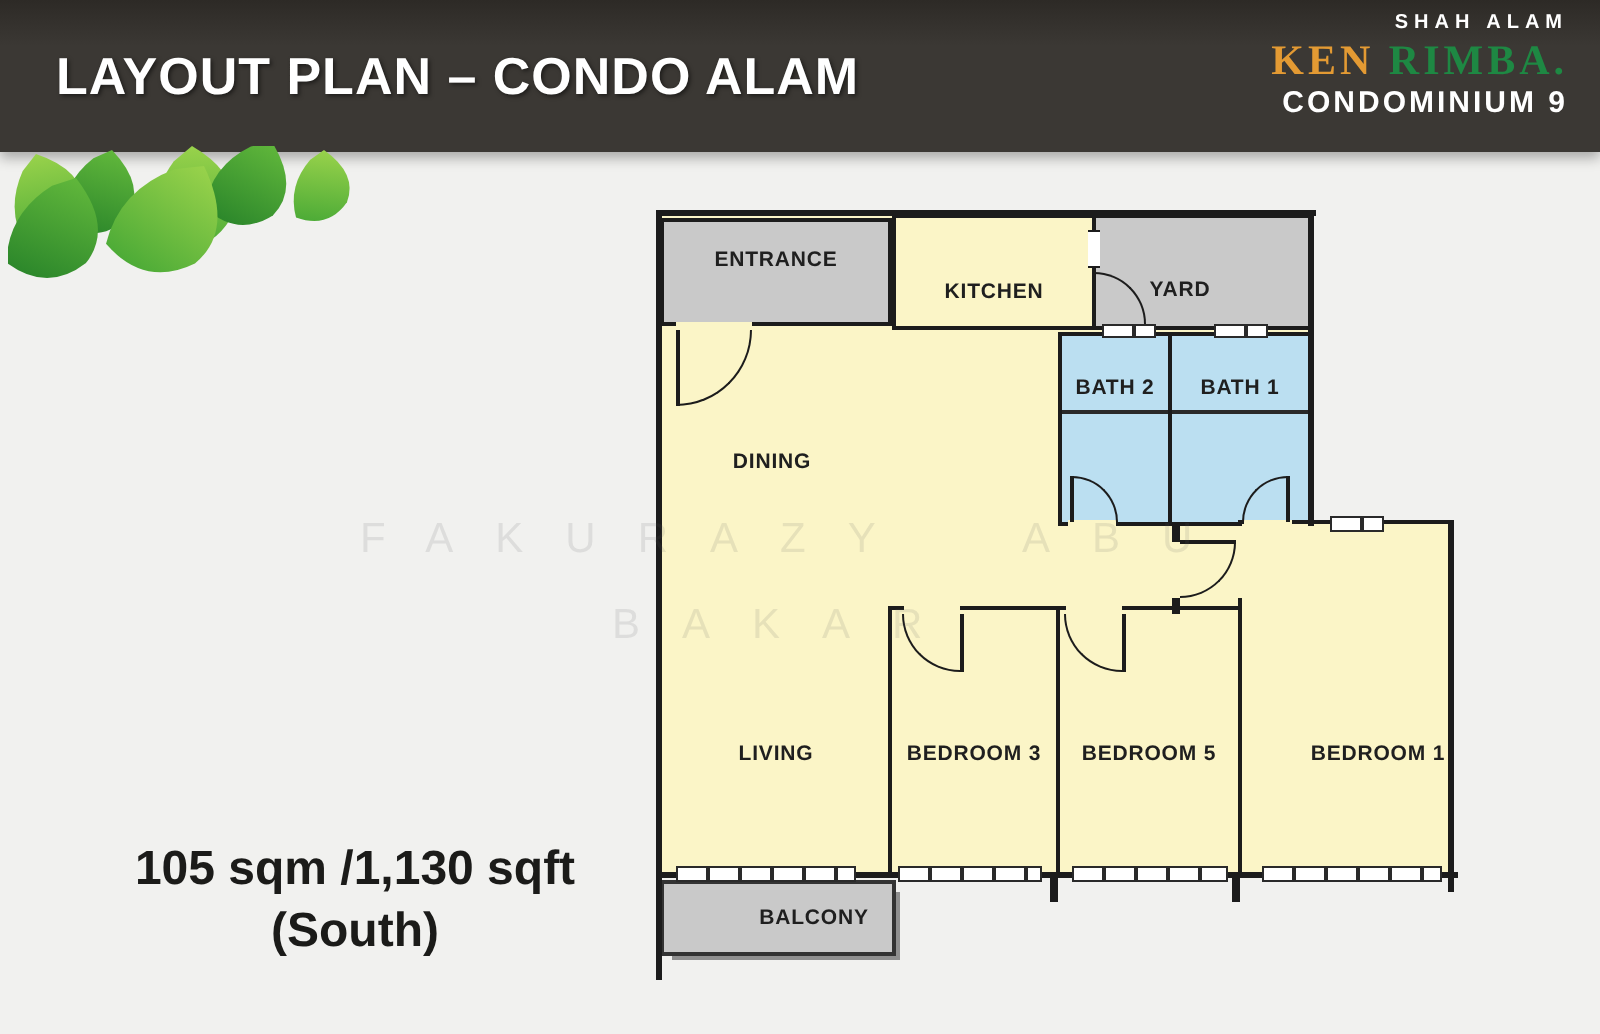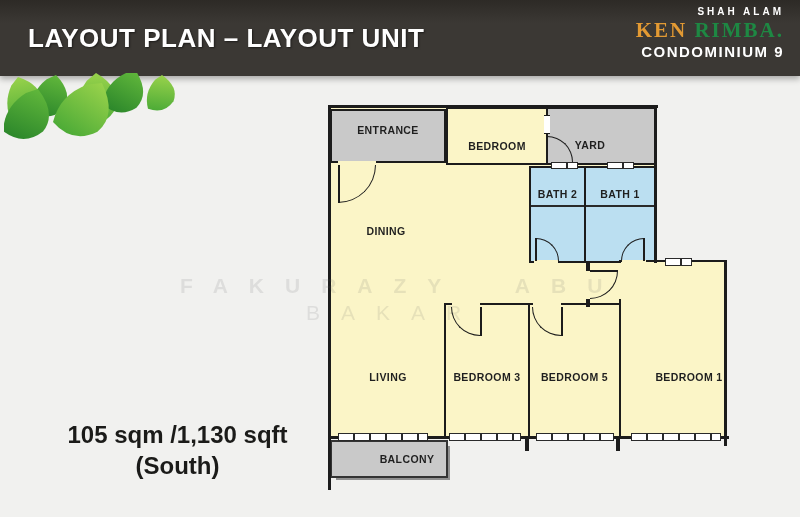--- a/index.html
+++ b/index.html
@@ -22,21 +22,21 @@
   .brand{position:absolute;right:16px;top:7px;text-align:right;line-height:1;}
   .brand-location{font-size:10px;font-weight:bold;color:#fff;letter-spacing:3px;display:block;margin-bottom:3px;}
   .brand-name{font-family:"Liberation Serif",serif;font-weight:bold;font-size:21px;letter-spacing:2px;display:block;margin-bottom:3px;}
   .brand-ken{color:#E39A33;}
   .brand-rimba{color:#1E8843;text-align:right;}
   .brand-sub{font-size:15px;font-weight:bold;color:#fff;letter-spacing:1.5px;display:block;}
   
   .leaves{position:absolute;left:4px;top:73px;}
   
   .wm{position:absolute;font-size:21px;color:rgba(90,90,90,0.13);letter-spacing:21px;white-space:pre;z-index:60;}
-  .wm1{left:180px;top:274px;font-weight:bold;}
+  .wm1{left:180px;top:258px;}
   .wm2{left:306px;top:301px;}
   
   .area-note{
     position:absolute;left:55px;top:419px;width:245px;text-align:center;
     font-size:24px;font-weight:bold;color:#1b1b19;line-height:1.3;z-index:40;
   }
   
   .plan{position:absolute;left:320px;top:100px;width:412px;height:400px;}
   .plan *{box-sizing:border-box;}
   .fill,.room,.wall,.win,.eraser,.rlabel,.arc,.leafline,.bdiv{position:absolute;}
@@ -61,21 +61,21 @@
   }
   .c-floor{background:#FBF5C7;}
   .c-serv{background:#C9C9C9;}
   .c-bath{background:#BBDFF1;}
   .balcony{box-shadow:4px 4px 0 -2px #8f8f8f;border-color:#333;}
 </style>
 </head>
 <body>
 
 <div class="header">
-  <div class="header-title">LAYOUT PLAN – LAYOUT UNIT</div>
+  <div class="header-title">LAYOUT PLAN – CONDO ALAM</div>
   <div class="brand">
     <span class="brand-location">SHAH ALAM</span>
     <span class="brand-name"><span class="brand-ken">KEN</span> <span class="brand-rimba">RIMBA.</span></span>
     <span class="brand-sub">CONDOMINIUM 9</span>
   </div>
 </div>
 
 <svg class="leaves" width="180" height="95" viewBox="0 0 180 95">
   <defs>
     <linearGradient id="lg1" x1="0" y1="0" x2="1" y2="1">
@@ -156,21 +156,21 @@
   <div class="arc br" style="left:270px;top:171px;width:28px;height:28px;"></div>
   <div class="leafline" style="left:270px;top:170px;width:28px;height:2px;"></div>
 
   <div class="arc bl" style="left:131px;top:207px;width:29px;height:29px;"></div>
   <div class="leafline" style="left:160px;top:207px;width:2px;height:29px;"></div>
 
   <div class="arc bl" style="left:212px;top:207px;width:29px;height:29px;"></div>
   <div class="leafline" style="left:241px;top:207px;width:2px;height:29px;"></div>
 
   <div class="rlabel" style="left:10px;top:24px;width:116px;">ENTRANCE</div>
-  <div class="rlabel" style="left:126px;top:40px;width:102px;">BEDROOM</div>
+  <div class="rlabel" style="left:126px;top:40px;width:102px;">KITCHEN</div>
   <div class="rlabel" style="left:226px;top:39px;width:88px;">YARD</div>
   <div class="rlabel" style="left:209px;top:88px;width:57px;">BATH 2</div>
   <div class="rlabel" style="left:264px;top:88px;width:72px;">BATH 1</div>
   <div class="rlabel" style="left:16px;top:125px;width:100px;">DINING</div>
   <div class="rlabel" style="left:16px;top:271px;width:104px;">LIVING</div>
   <div class="rlabel" style="left:124px;top:271px;width:86px;">BEDROOM 3</div>
   <div class="rlabel" style="left:208px;top:271px;width:93px;">BEDROOM 5</div>
   <div class="rlabel" style="left:299px;top:271px;width:108px;padding-left:32px;">BEDROOM 1</div>
   <div class="rlabel" style="left:28px;top:353px;width:118px;">BALCONY</div>
 </div>

